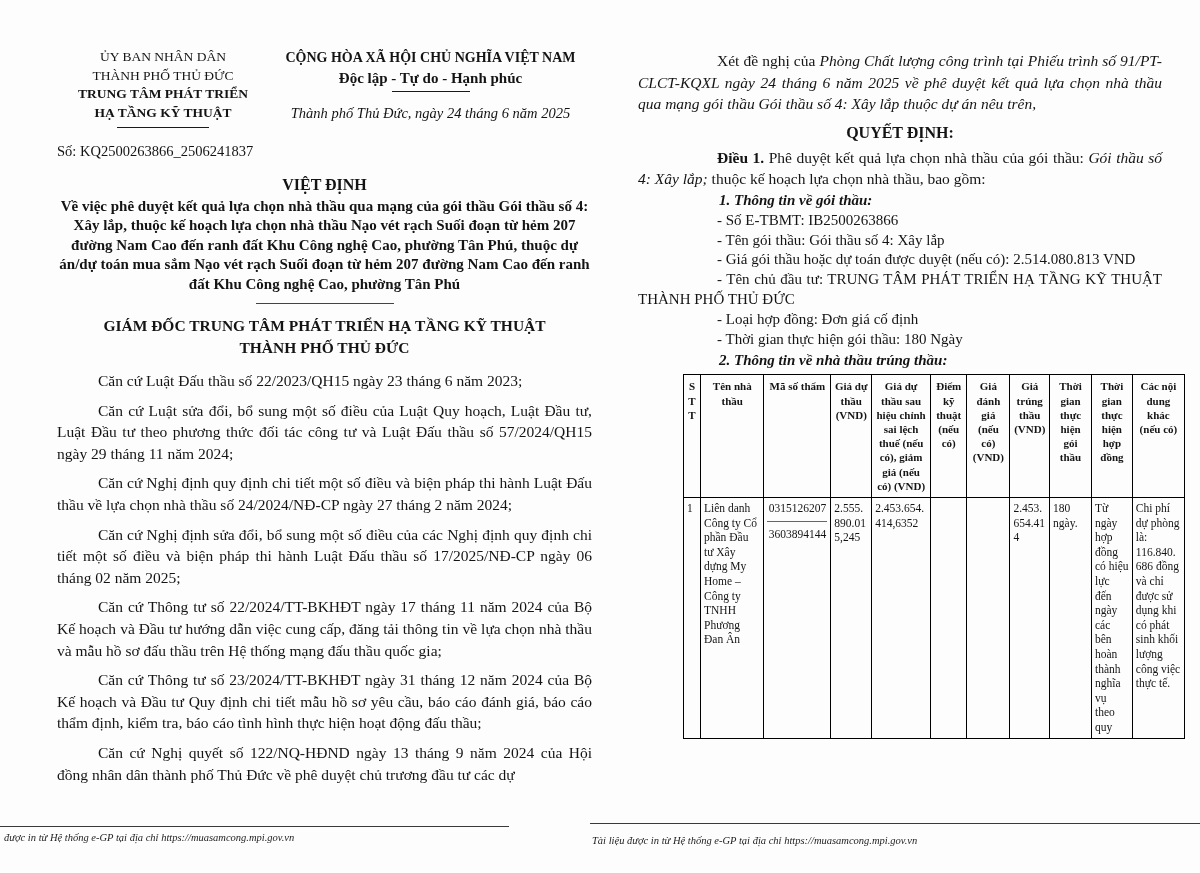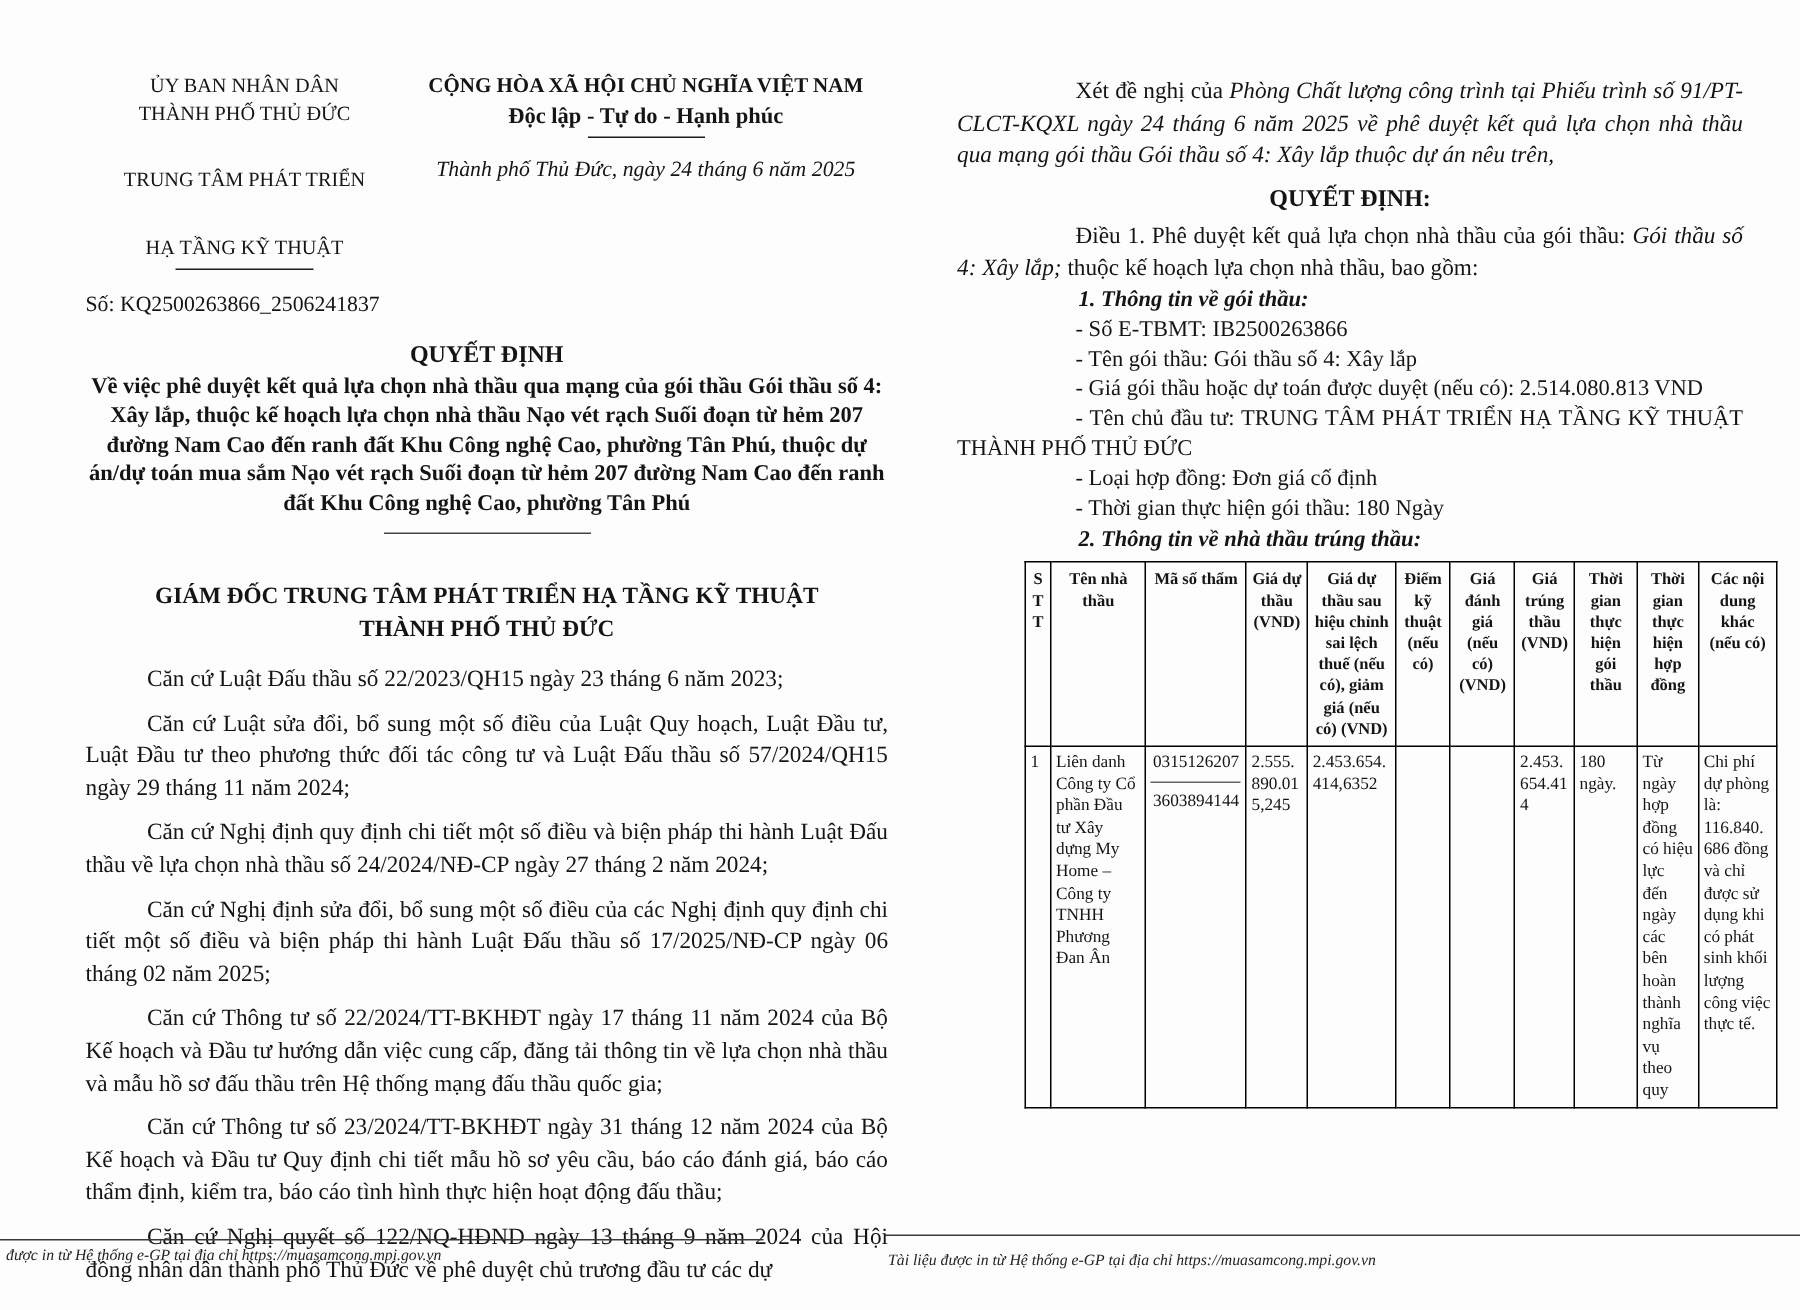--- a/index.html
+++ b/index.html
@@ -1,40 +1,40 @@
 <!DOCTYPE html>
 <html><head>
 <meta charset="utf-8">
 <style>
   html,body{margin:0;padding:0;}
   body{
     width:1200px;height:873px;position:relative;background:#fdfdfd;
     font-family:"Liberation Serif", serif;color:#141414;overflow:hidden;
   }
-  .bold{font-weight:normal;margin-top:26px;}
+  .bold{font-weight:bold;}
   .italic{font-style:italic;}
   
   .page-left{position:absolute;left:57px;top:48px;width:535px;}
   .page-right{position:absolute;left:638px;top:50px;width:524px;}
   
   .header-row{display:flex;}
   .org-block{width:212px;text-align:center;font-size:13.5px;line-height:18.5px;}
   .rule{border-top:1.3px solid #1a1a1a;height:0;}
   .org-rule{width:92px;margin:5px auto 0;}
   .national-block{flex:1;text-align:center;}
   .nat-line1{font-size:14px;font-weight:bold;line-height:19px;}
   .nat-line2{font-size:15px;font-weight:bold;margin-top:3px;}
   .motto-rule{width:78px;margin:4px auto 0;}
   .dateline{font-style:italic;font-size:14.5px;margin-top:13px;}
   .doc-number{margin-top:15px;font-size:14.5px;}
   
   .decision-heading{text-align:center;font-weight:bold;font-size:16px;margin-top:16px;}
   .decision-title{text-align:center;font-weight:bold;font-size:15px;line-height:19.4px;margin-top:3px;}
   .title-rule{width:138px;margin:9px auto 0;border-top:1.4px solid #444;}
-  .authority{text-align:center;font-weight:bold;font-size:15.5px;line-height:21.5px;margin-top:31px;}
+  .authority{text-align:center;font-weight:bold;font-size:15.5px;line-height:21.5px;margin-top:11px;}
   .para{font-size:15.5px;line-height:21.6px;text-align:justify;text-indent:41px;margin:8px 0 0;}
   .para.first{margin-top:12px;}
   
   .intro{font-size:15.5px;line-height:21.6px;text-align:justify;text-indent:79px;margin:0;}
   .decision-heading2{text-align:center;font-weight:bold;font-size:16px;margin:9px 0 5px;}
   .article{font-size:15.5px;line-height:21px;text-align:justify;text-indent:79px;margin:0;}
   .section-heading{font-weight:bold;font-style:italic;font-size:15px;line-height:20px;margin:1px 0 1px;text-indent:81px;}
   .item{font-size:15px;line-height:19.8px;text-align:justify;text-indent:79px;margin:0;}
   
   table.award{border-collapse:collapse;table-layout:fixed;width:502px;margin:4px 0 0 45px;}
@@ -85,21 +85,21 @@
       <div class="national-block">
         <div class="nat-line1">CỘNG HÒA XÃ HỘI CHỦ NGHĨA VIỆT NAM</div>
         <div class="nat-line2">Độc lập - Tự do - Hạnh phúc</div>
         <div class="rule motto-rule"></div>
         <div class="dateline">Thành phố Thủ Đức, ngày 24 tháng 6 năm 2025</div>
       </div>
     </div>
 
     <div class="doc-number">Số: KQ2500263866_2506241837</div>
 
-    <div class="decision-heading">QUYẾT ĐỊNH</div>
+    <div class="decision-heading">VIỆT ĐỊNH</div>
     <div class="decision-title">Về việc phê duyệt kết quả lựa chọn nhà thầu qua mạng của gói thầu Gói thầu số 4: Xây lắp, thuộc kế hoạch lựa chọn nhà thầu Nạo vét rạch Suối đoạn từ hẻm 207 đường Nam Cao đến ranh đất Khu Công nghệ Cao, phường Tân Phú, thuộc dự án/dự toán mua sắm Nạo vét rạch Suối đoạn từ hẻm 207 đường Nam Cao đến ranh đất Khu Công nghệ Cao, phường Tân Phú</div>
     <div class="title-rule"></div>
 
     <div class="authority">
       <div>GIÁM ĐỐC TRUNG TÂM PHÁT TRIỂN HẠ TẦNG KỸ THUẬT</div>
       <div>THÀNH PHỐ THỦ ĐỨC</div>
     </div>
 
     <p class="para first">Căn cứ Luật Đấu thầu số 22/2023/QH15 ngày 23 tháng 6 năm 2023;</p>
     <p class="para">Căn cứ Luật sửa đổi, bổ sung một số điều của Luật Quy hoạch, Luật Đầu tư, Luật Đầu tư theo phương thức đối tác công tư và Luật Đấu thầu số 57/2024/QH15 ngày 29 tháng 11 năm 2024;</p>

